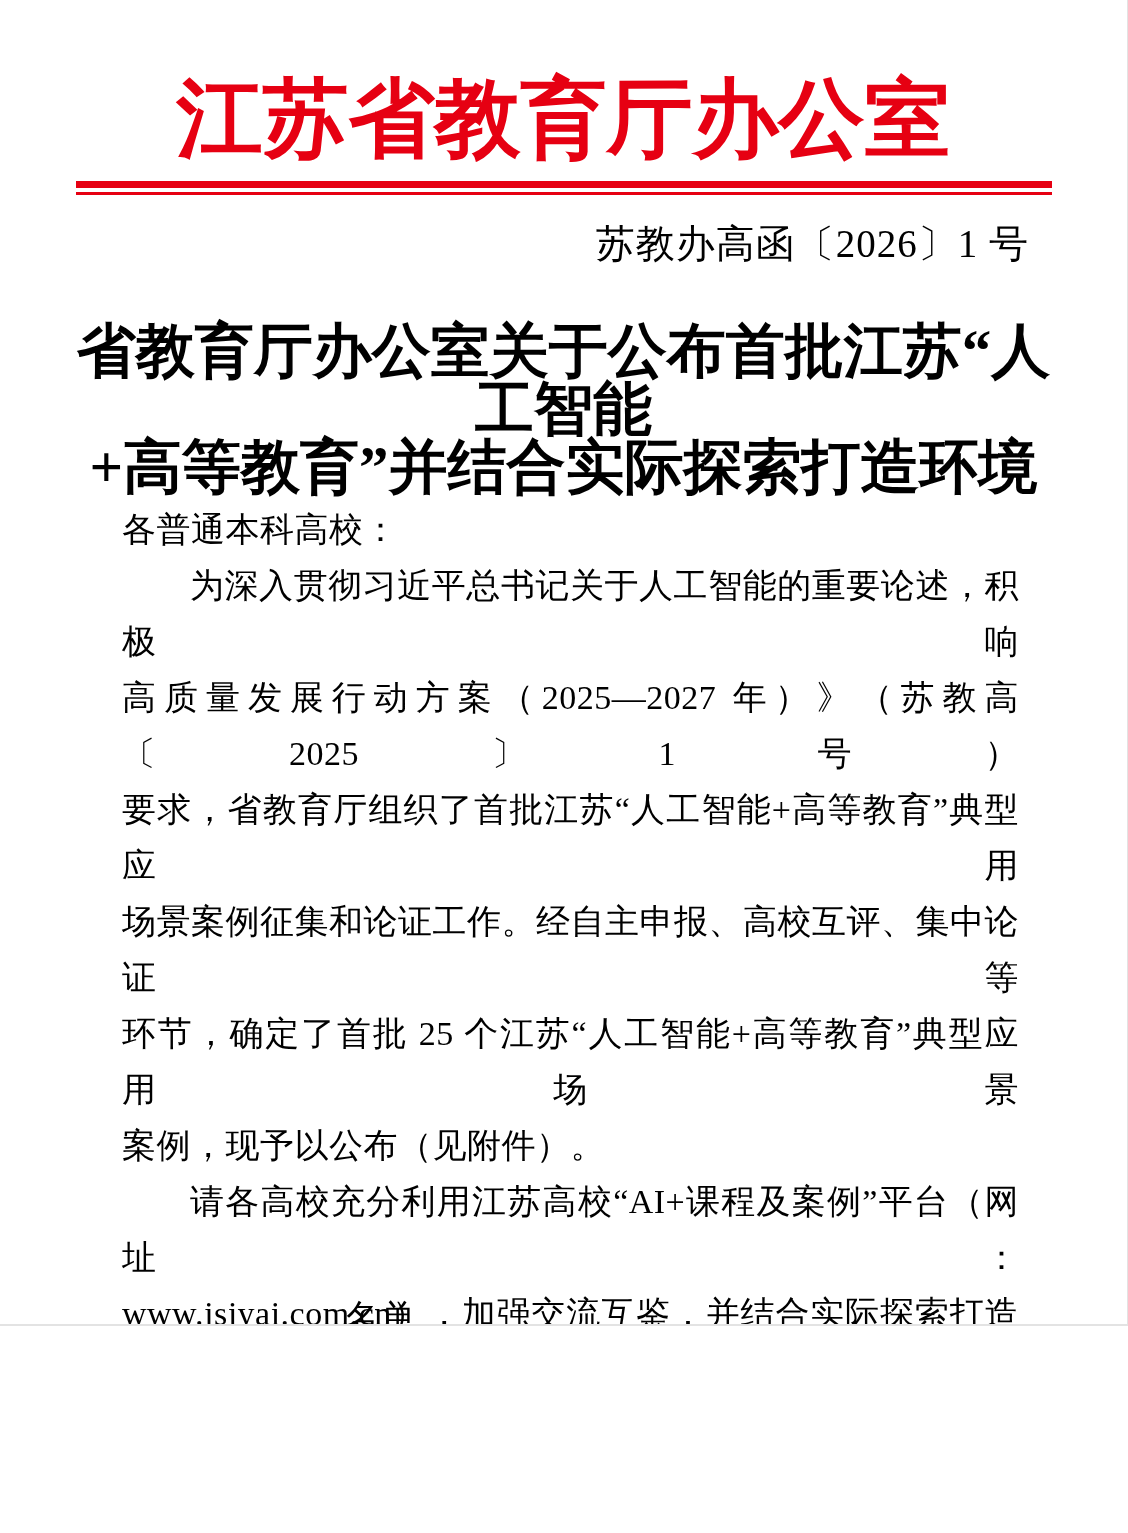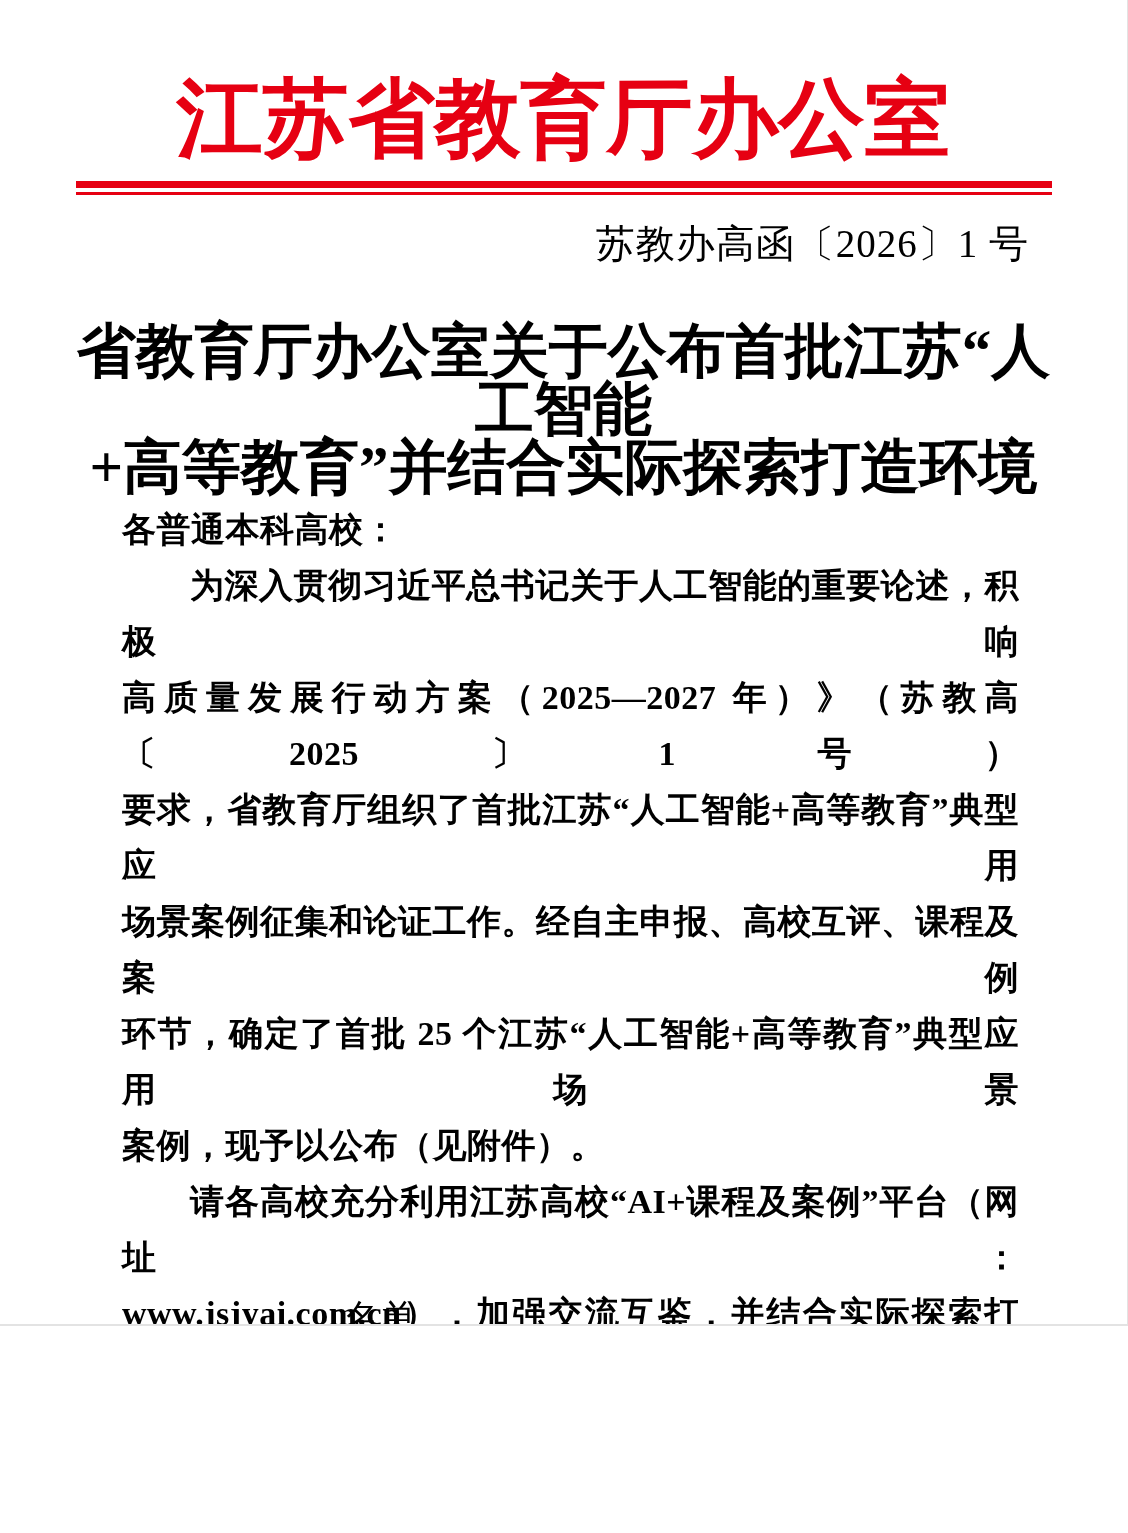--- a/index.html
+++ b/index.html
@@ -61,21 +61,21 @@
 
   
   .body-block {
     position: absolute;
     top: 502px; left: 122px;
     width: 897px;
     font-size: 34px;
     line-height: 56px;
     letter-spacing: 0.5px;
   }
-  .line { text-align: left; font-weight: bold; }
+  .line { text-align: left; }
   .jline { text-align: justify; text-align-last: justify; }
   .indent { text-indent: 68px; }
 
   
   .attachment {
     position: absolute;
     top: 1288px; left: 186px;
     display: flex;
     align-items: flex-end;
     font-size: 36px;
@@ -104,21 +104,21 @@
     <div>省教育厅办公室关于公布首批江苏“人工智能</div>
     <div>+高等教育”并结合实际探索打造环境</div>
   </div>
 
   <div class="body-block">
     <div class="line">各普通本科高校：</div>
 
     <div class="line jline indent">为深入贯彻习近平总书记关于人工智能的重要论述，积极响</div>
     <div class="line jline">高质量发展行动方案（2025—2027 年）》（苏教高〔2025〕1 号）</div>
     <div class="line jline">要求，省教育厅组织了首批江苏“人工智能+高等教育”典型应用</div>
-    <div class="line jline">场景案例征集和论证工作。经自主申报、高校互评、课程及案例</div>
+    <div class="line jline">场景案例征集和论证工作。经自主申报、高校互评、集中论证等</div>
     <div class="line jline">环节，确定了首批 25 个江苏“人工智能+高等教育”典型应用场景</div>
     <div class="line">案例，现予以公布（见附件）。</div>
 
     <div class="line jline indent">请各高校充分利用江苏高校“AI+课程及案例”平台（网址：</div>
     <div class="line jline">www.jsjyai.com.cn），加强交流互鉴，并结合实际探索打造环境</div>
     <div class="line jline">智能化、教学差异化、管理精细化、学习个性化的助教、助学、</div>
 
   </div>
 
   <div class="attachment">

